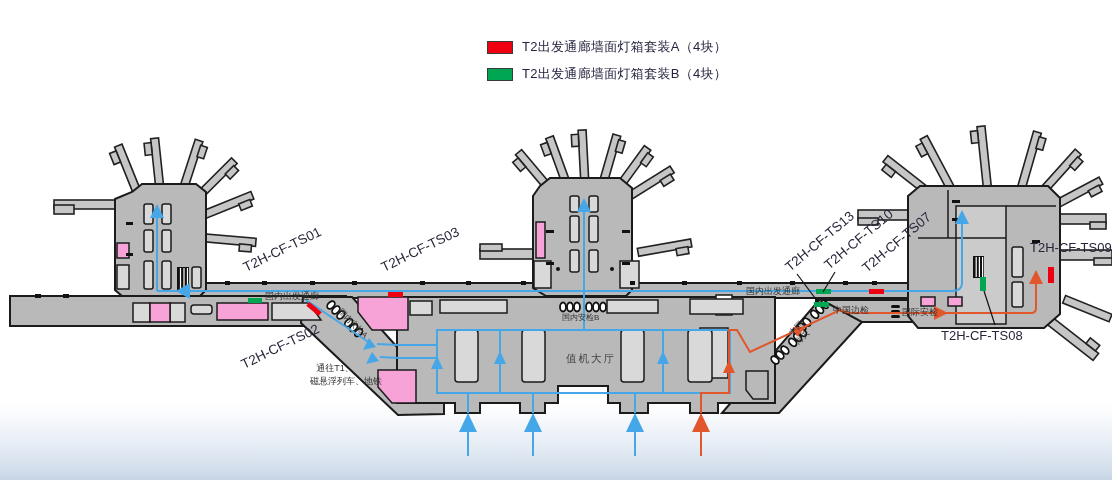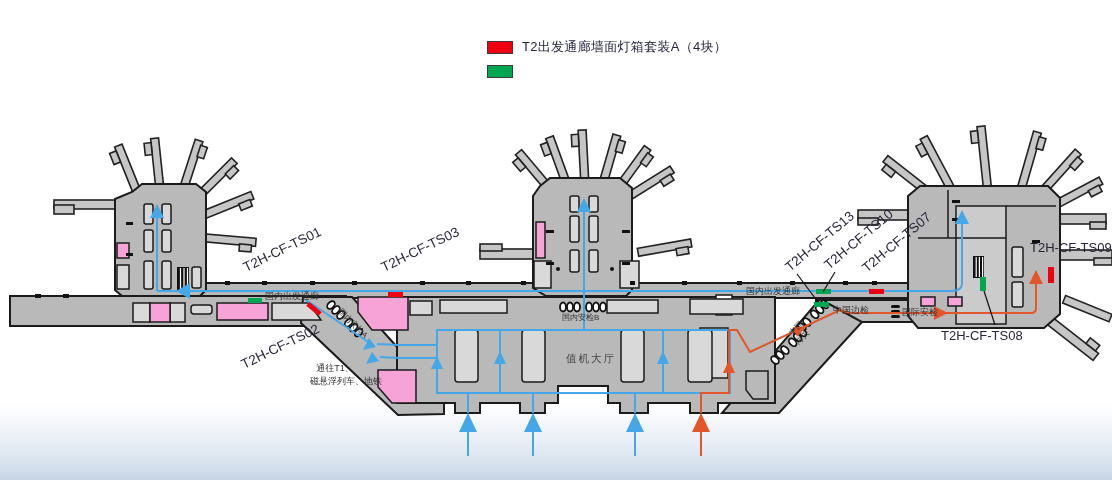--- a/index.html
+++ b/index.html
@@ -351,14 +351,15 @@
   <text class="site-code" x="790" y="272" transform="rotate(-40,790,272)">T2H-CF-TS13</text>
 </svg>
 
 <div class="legend">
   <div class="legend-row">
     <span class="swatch swatch-a"></span>
     <span class="legend-text">T2出发通廊墙面灯箱套装A（4块）</span>
   </div>
   <div class="legend-row">
     <span class="swatch swatch-b"></span>
+    <span class="legend-text">T2出发通廊墙面灯箱套装B（4块）</span>
   </div>
 </div>
 
 </body></html>

